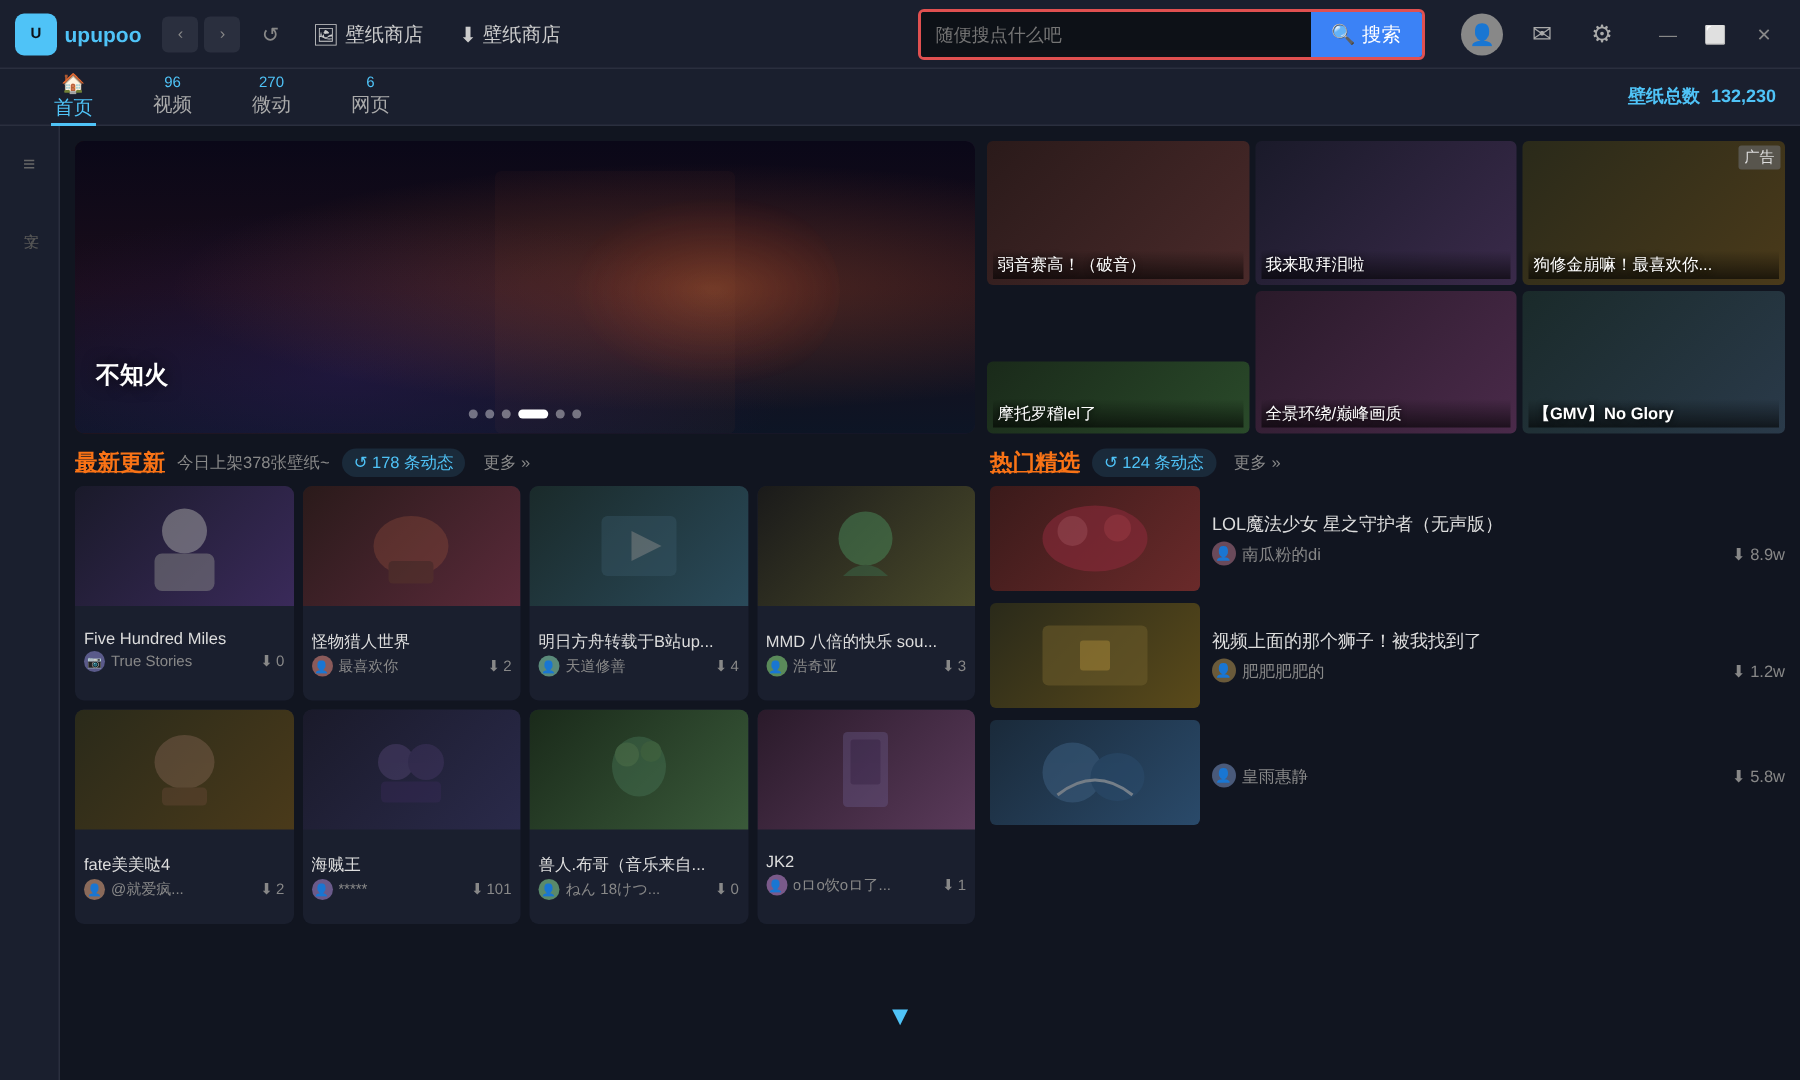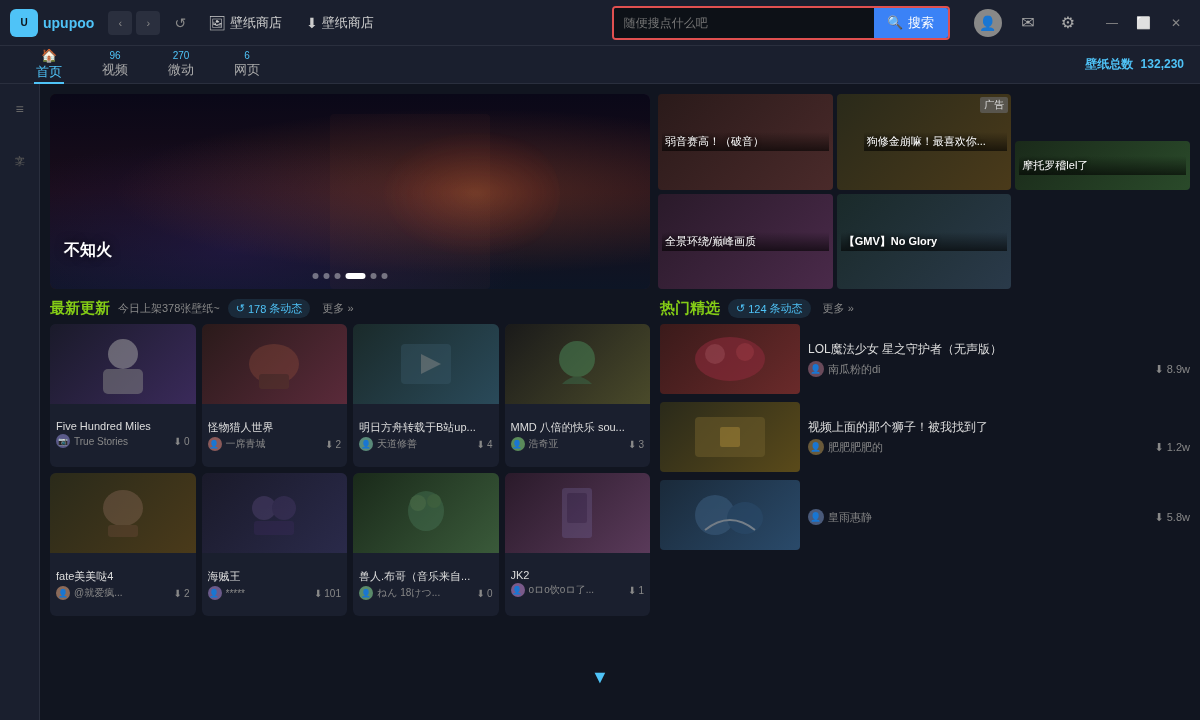--- a/index.html
+++ b/index.html
@@ -214,53 +214,53 @@
       gap: 4px;
     }
     .top-thumb {
       border-radius: 4px;
       overflow: hidden;
       position: relative;
       cursor: pointer;
     }
     .thumb-img {
       width: 100%; height: 100%;
-      display: flex; align-items: center;
+      display: flex; align-items: flex-end;
       padding: 4px;
       border-radius: 10px;
     }
     .thumb-label {
       font-size: 11px; color: #fff;
       text-shadow: 0 0 4px rgba(0,0,0,0.9);
       background: linear-gradient(transparent, rgba(0,0,0,0.6));
       width: 100%;
       padding: 2px 3px;
     }
     .ad-badge {
       position: absolute; top: 3px; right: 3px;
       background: rgba(100,100,100,0.7);
       font-size: 10px; color: #ddd;
       padding: 1px 4px; border-radius: 2px;
     }
 
     
     .tc-1 { background: linear-gradient(135deg, #2a1a1a, #4a2a2a); }
     .tc-2 { background: linear-gradient(135deg, #1a1a2a, #3a2a4a); }
-    .tc-3 { background: linear-gradient(135deg, #2a2a1a, #4a3a1a); padding-left: 23px; }
+    .tc-3 { background: linear-gradient(135deg, #2a2a1a, #4a3a1a); }
     .tc-4 { background: linear-gradient(135deg, #1a2a1a, #2a4a2a); margin-top: 47px; }
     .tc-5 { background: linear-gradient(135deg, #2a1a2a, #4a2a4a); }
     .tc-6 { background: linear-gradient(135deg, #1a2a2a, #2a3a4a); font-weight: bold; }
 
     
     .section-header {
       display: flex; align-items: center; gap: 8px;
       margin-bottom: 6px;
     }
     .section-title {
-      font-size: 15px; font-weight: bold; color: #84cc16;
+      font-size: 15px; font-weight: bold; color: #f97316; text-decoration: underline;
     }
     .section-subtitle {
       font-size: 11px; color: #888; text-align: right;
     }
     .section-badge {
       display: flex; align-items: center; gap: 3px;
       background: #1a2a3a; border-radius: 10px;
       padding: 2px 8px; font-size: 11px; color: #4fc3f7;
     }
     .section-more {
@@ -502,20 +502,25 @@
           <div class="dot"></div>
         </div>
       </div>
 
       <div class="top-right">
         <div class="top-thumb tc-1">
           <div class="thumb-img">
             <div class="thumb-label">弱音赛高！（破音）</div>
           </div>
         </div>
+        <div class="top-thumb tc-2">
+          <div class="thumb-img">
+            <div class="thumb-label">我来取拜泪啦</div>
+          </div>
+        </div>
         <div class="top-thumb tc-3" style="position:relative">
           <div class="ad-badge">广告</div>
           <div class="thumb-img">
             <div class="thumb-label">狗修金崩嘛！最喜欢你...</div>
           </div>
         </div>
         <div class="top-thumb tc-4">
           <div class="thumb-img">
             <div class="thumb-label">摩托罗稽lel了</div>
           </div>
@@ -570,21 +575,21 @@
             <div class="card-thumb ctc-2" style="display:flex;align-items:center;justify-content:center;">
               <svg width="60" height="60" style="opacity:0.4">
                 <ellipse cx="30" cy="30" rx="25" ry="20" fill="#8a4a3a"></ellipse>
                 <rect x="15" y="40" width="30" height="15" rx="3" fill="#5a3a2a"></rect>
               </svg>
             </div>
             <div class="card-info">
               <div class="card-title">怪物猎人世界</div>
               <div class="card-meta">
                 <div class="card-avatar" style="background:#8a5a5a;">👤</div>
-                <span class="card-author">一席青城</span>
+                <span class="card-author">最喜欢你</span>
                 <span class="card-dl">⬇ <span>2</span></span>
               </div>
             </div>
           </div>
 
           <div class="card">
             <div class="card-thumb ctc-3" style="display:flex;align-items:center;justify-content:center;">
               <svg width="60" height="60" style="opacity:0.4">
                 <rect x="5" y="10" width="50" height="40" rx="4" fill="#3a5a6a"></rect>
                 <polygon points="25,20 45,30 25,40" fill="#aaa"></polygon>

